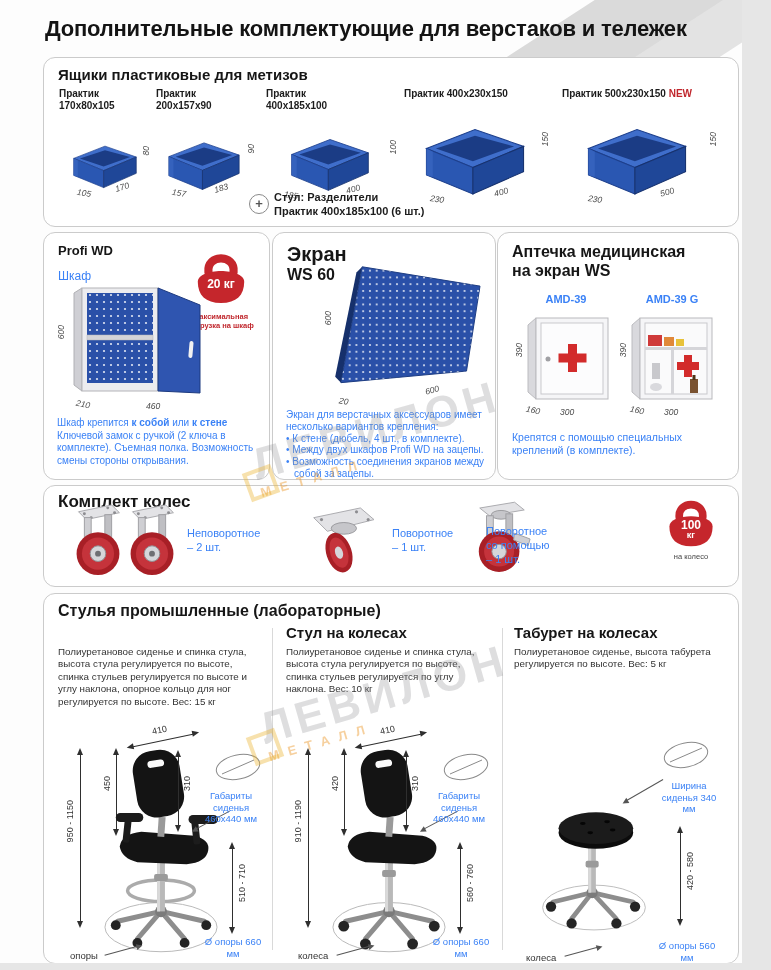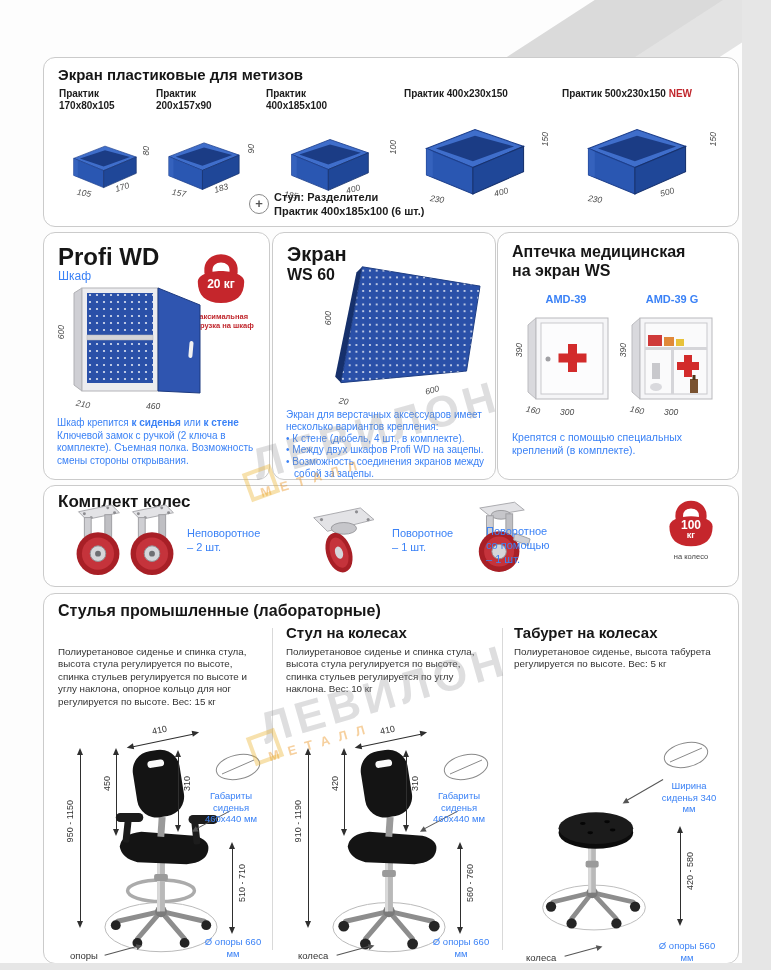--- a/index.html
+++ b/index.html
@@ -111,23 +111,24 @@
       <line x1="8" y1="24" x2="40" y2="10" stroke="#8a8a8a" stroke-width="1"></line>
     </symbol>
   </defs>
 </svg>
 
 <div class="page">
   <div class="sheet">
     <div class="deco-a"></div>
     <div class="deco-b"></div>
 
+    <div class="page-title">Дополнительные комплектующие для верстаков и тележек</div>
 
     <div class="card" style="left:43px;top:57px;width:694px;height:168px;">
-      <div class="sec-title" style="left:14px;top:8px;font-size:15px;">Экран пластиковые для метизов</div>
+      <div class="sec-title" style="left:14px;top:8px;font-size:15px;">Ящики пластиковые для метизов</div>
 
       <div style="position:absolute;left:15px;top:30px;width:100px;height:115px;">
         <div class="bin-name" style="left:0;top:0;width:100%;">
           <span>Практик</span><br>
           <span>170х80х105</span>
         </div>
         <svg style="position:absolute;left:12px;top:52px;" width="68" height="49">
             <use href="#bin"></use>
           </svg>
         <span class="bdim vtext" style="left:82px;top:58px;">80</span>
@@ -187,21 +188,21 @@
       </div>
 
       <div class="plus-circle" style="left:205px;top:136px;">+</div>
       <div class="option-text" style="left:230px;top:133px;">
         <span>Стул: Разделители</span><br>
         <span>Практик 400х185х100 (6 шт.)</span>
       </div>
     </div>
 
     <div class="card" style="left:43px;top:232px;width:225px;height:246px;">
-      <div class="sec-title" style="left:14px;top:10px;font-size:24px;">Profi WD</div>
+      <div class="sec-title" style="left:14px;top:10px;font-size:13px;">Profi WD</div>
       <div class="txt" style="left:14px;top:36px;font-size:12px;">Шкаф</div>
 
       <div class="kettle" style="left:148px;top:12px;width:58px;height:62px;">
         <svg width="58" height="62" viewBox="0 0 60 64">
             <use href="#kettle"></use>
           </svg>
         <span class="kl" style="top:32px;font-size:12px;">20 кг</span>
       </div>
       <div class="kcap" style="left:136px;top:80px;width:82px;">максимальная нагрузка на шкаф</div>
 
@@ -212,21 +213,21 @@
         <rect x="21" y="8" width="66" height="90" fill="url(#dots)"></rect>
         <rect x="21" y="50" width="66" height="5" fill="#d4d4d8" stroke="#b4b4b8" stroke-width="0.5"></rect>
         <polygon points="92,3 134,20 134,108 92,106" fill="#2f55b0" stroke="#1d3a80"></polygon>
         <rect x="123" y="56" width="4" height="17" rx="2" fill="#f2f2f2" transform="rotate(5 125 64)"></rect>
       </svg>
       <span class="bdim vtext" style="left:12px;top:92px;">600</span>
       <span class="bdim" style="left:32px;top:166px;transform:rotate(12deg);">210</span>
       <span class="bdim" style="left:102px;top:168px;">460</span>
 
       <div class="txt" style="left:13px;top:184px;width:200px;font-size:10px;line-height:12.6px;">
-        <span>Шкаф крепится </span><span class="b">к сиденья</span><span> или </span><span class="b">к стене</span><span> Ключевой замок с ручкой (2 ключа в комплекте). Съемная полка. Возможность смены стороны открывания.</span>
+        <span>Шкаф крепится </span><span class="b">к собой</span><span> или </span><span class="b">к стене</span><span> Ключевой замок с ручкой (2 ключа в комплекте). Съемная полка. Возможность смены стороны открывания.</span>
       </div>
     </div>
 
     <div class="card" style="left:272px;top:232px;width:222px;height:246px;">
       <div class="sec-title" style="left:14px;top:10px;font-size:20px;">Экран</div>
       <div class="sec-title" style="left:14px;top:33px;font-size:16px;">WS 60</div>
 
       <svg style="position:absolute;left:60px;top:28px;" width="155" height="140" viewBox="0 0 160 145">
         <polygon points="24,12 30,6 8,126 2,120" fill="#16306b"></polygon>
         <polygon points="30,6 152,26 138,114 8,126" fill="#2a50a8" stroke="#1b3a80"></polygon>

